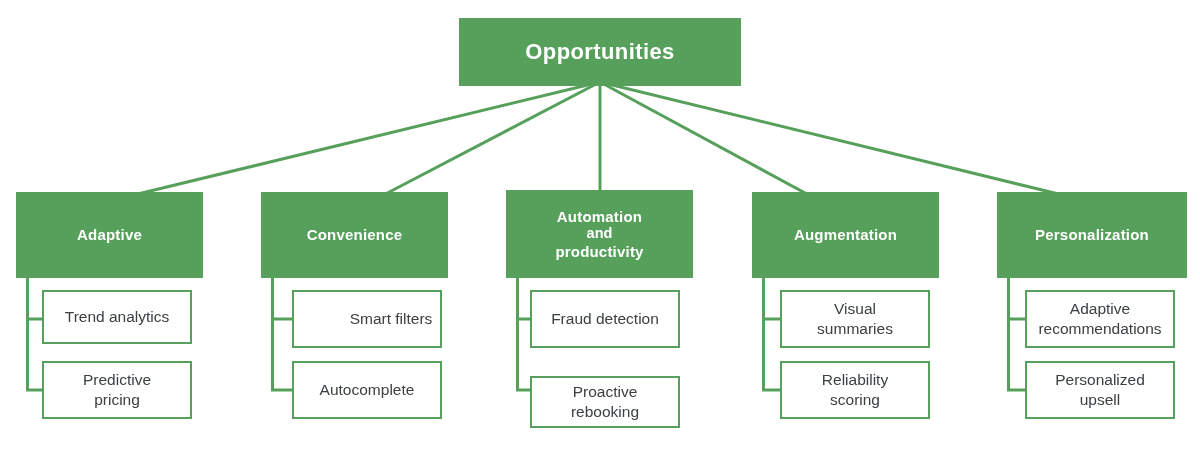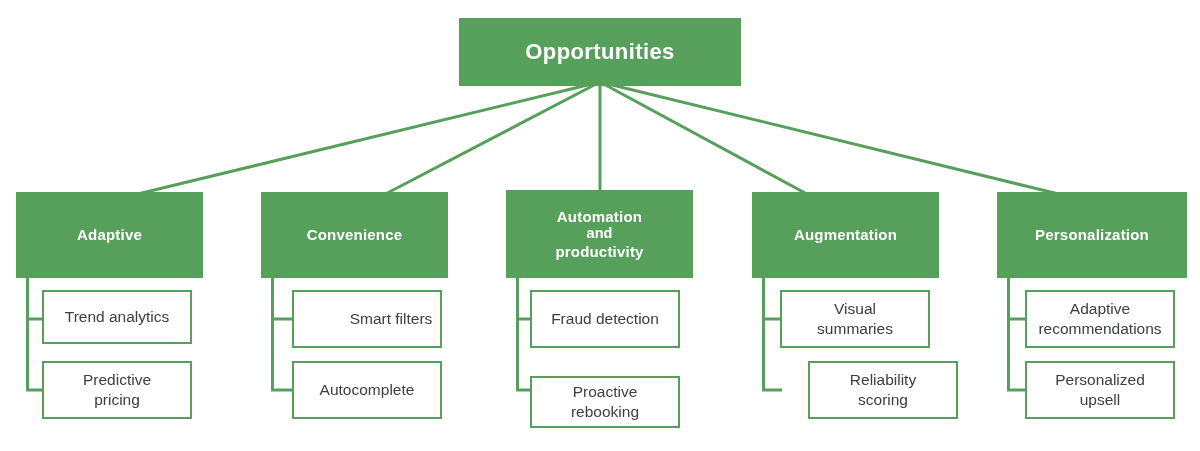--- a/index.html
+++ b/index.html
@@ -119,21 +119,21 @@
 rebooking</span>
   </div>
 
   <div class="node green-box" style="left:752px; top:192px; width:187px; height:86px;">
     <span class="cat-label">Augmentation</span>
   </div>
   <div class="node leaf" style="left:780px; top:290px; width:150px; height:58px;">
     <span class="leaf-label">Visual
 summaries</span>
   </div>
-  <div class="node leaf" style="left:780px; top:361px; width:150px; height:58px;margin-left:28px;">
+  <div class="node leaf" style="left:780px; top:361px; width:150px; height:58px;">
     <span class="leaf-label">Reliability
 scoring</span>
   </div>
 
   <div class="node green-box" style="left:997px; top:192px; width:190px; height:86px;">
     <span class="cat-label">Personalization</span>
   </div>
   <div class="node leaf" style="left:1025px; top:290px; width:150px; height:58px;">
     <span class="leaf-label">Adaptive
 recommendations</span>

